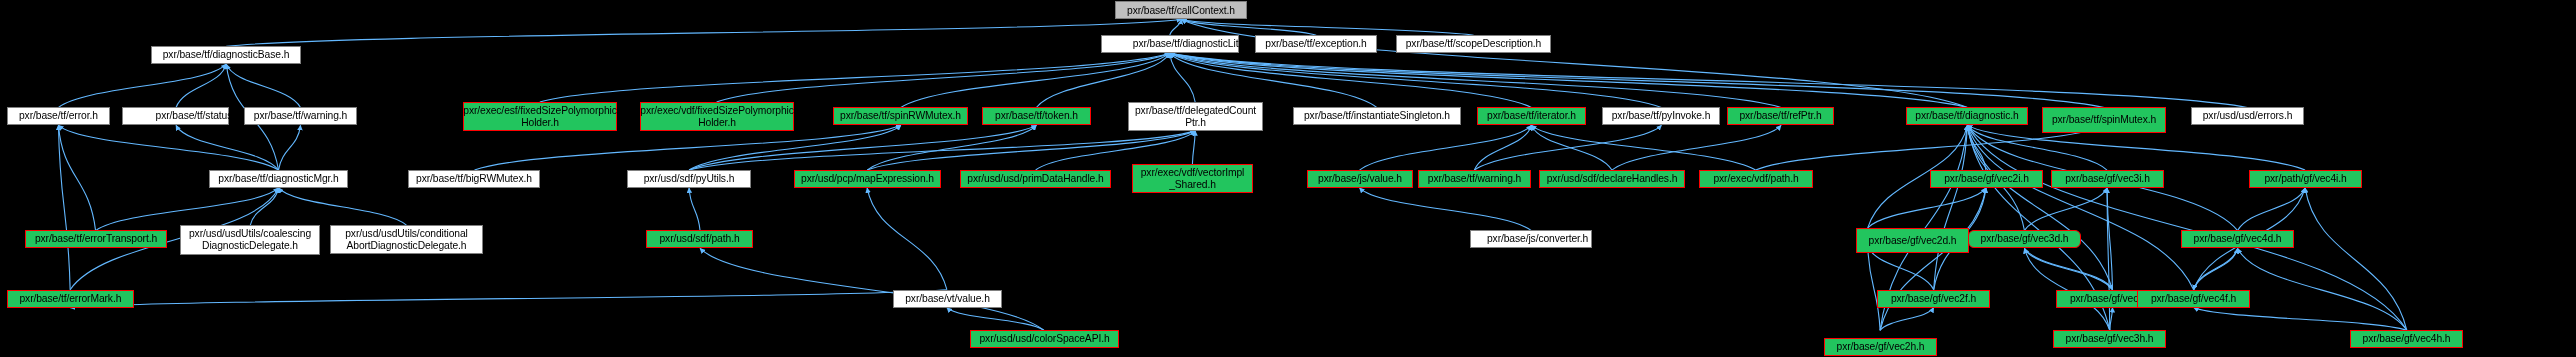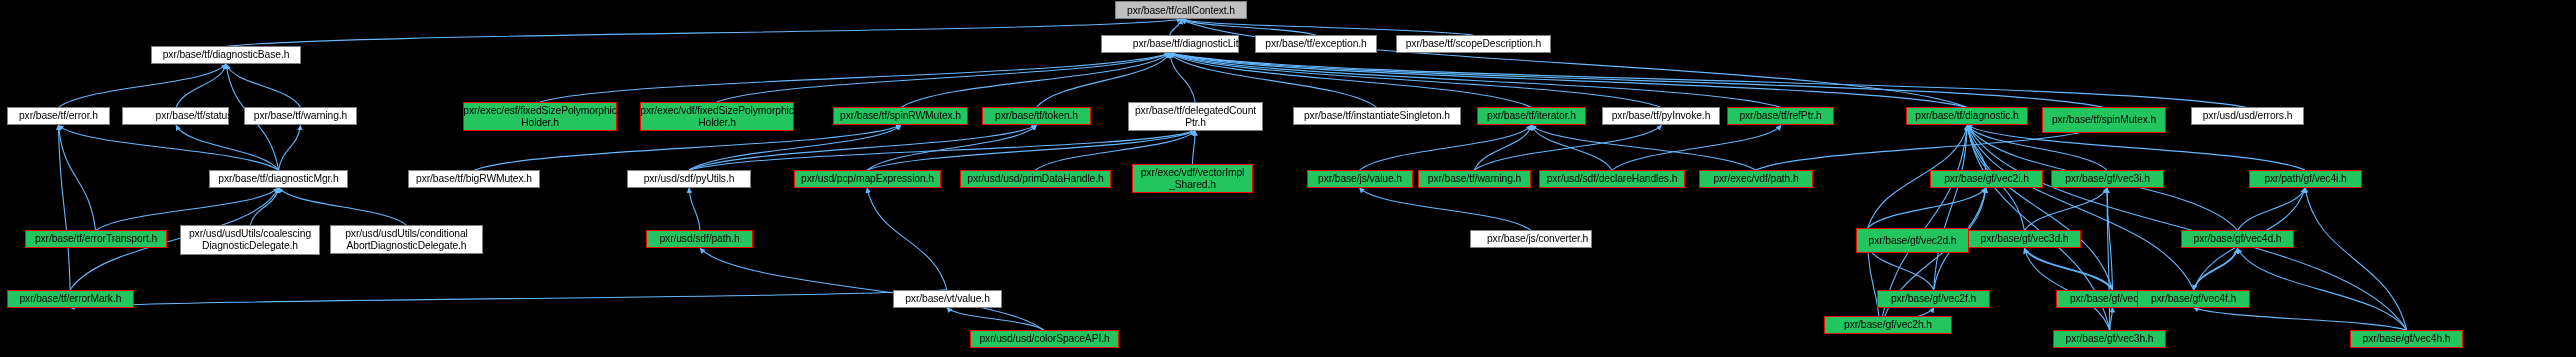--- a/index.html
+++ b/index.html
@@ -186,26 +186,26 @@
       <div class="node hot" style="left: 2051px; top: 170px; width: 113px; height: 18px;">pxr/base/gf/vec3i.h</div>
       <div class="node hot" style="left: 2249px; top: 170px; width: 113px; height: 18px;">pxr/path/gf/vec4i.h</div>
       <div class="node hot" style="left: 25px; top: 230px; width: 142px; height: 18px;">pxr/base/tf/errorTransport.h</div>
       <div class="node plain" style="left: 180px; top: 225px; width: 140px; height: 30px;">pxr/usd/usdUtils/coalescing
 DiagnosticDelegate.h</div>
       <div class="node plain" style="left: 330px; top: 225px; width: 153px; height: 29px;">pxr/usd/usdUtils/conditional
 AbortDiagnosticDelegate.h</div>
       <div class="node hot" style="left: 646px; top: 230px; width: 107px; height: 18px;">pxr/usd/sdf/path.h</div>
       <div class="node plain" style="left: 1470px; top: 230px; width: 122px; height: 18px; padding-left: 16px;">pxr/base/js/converter.h</div>
       <div class="node hot" style="left: 1811px; top: 228px; width: 113px; height: 25px; margin-left: 45px;">pxr/base/gf/vec2d.h</div>
-      <div class="node hot" style="left: 1968px; top: 230px; width: 113px; height: 18px;">pxr/base/gf/vec3d.h</div>
+      <div class="node hot" style="left: 1968px; top: 230px; width: 113px; height: 18px; border-radius: 6px;">pxr/base/gf/vec3d.h</div>
       <div class="node hot" style="left: 2181px; top: 230px; width: 113px; height: 18px;">pxr/base/gf/vec4d.h</div>
       <div class="node hot" style="left: 6.9px; top: 290px; width: 127px; height: 18px;">pxr/base/tf/errorMark.h</div>
       <div class="node plain" style="left: 893px; top: 290px; width: 109px; height: 18px;">pxr/base/vt/value.h</div>
       <div class="node hot" style="left: 1877px; top: 290px; width: 113px; height: 18px;">pxr/base/gf/vec2f.h</div>
       <div class="node hot" style="left: 2056px; top: 290px; width: 113px; height: 18px;">pxr/base/gf/vec3f.h</div>
       <div class="node hot" style="left: 2137px; top: 290px; width: 113px; height: 18px;">pxr/base/gf/vec4f.h</div>
       <div class="node hot" style="left: 970px; top: 330px; width: 149px; height: 18px;">pxr/usd/usd/colorSpaceAPI.h</div>
-      <div class="node hot" style="left: 1824px; top: 316px; width: 128px; height: 18px;">pxr/base/gf/vec2h.h</div>
+      <div class="node hot" style="left: 1824px; top: 338px; width: 113px; height: 18px;">pxr/base/gf/vec2h.h</div>
       <div class="node hot" style="left: 2053px; top: 330px; width: 113px; height: 18px;">pxr/base/gf/vec3h.h</div>
       <div class="node hot" style="left: 2350px; top: 330px; width: 113px; height: 18px;">pxr/base/gf/vec4h.h</div>
     </div>
 </div>
 
 
 </body></html>

